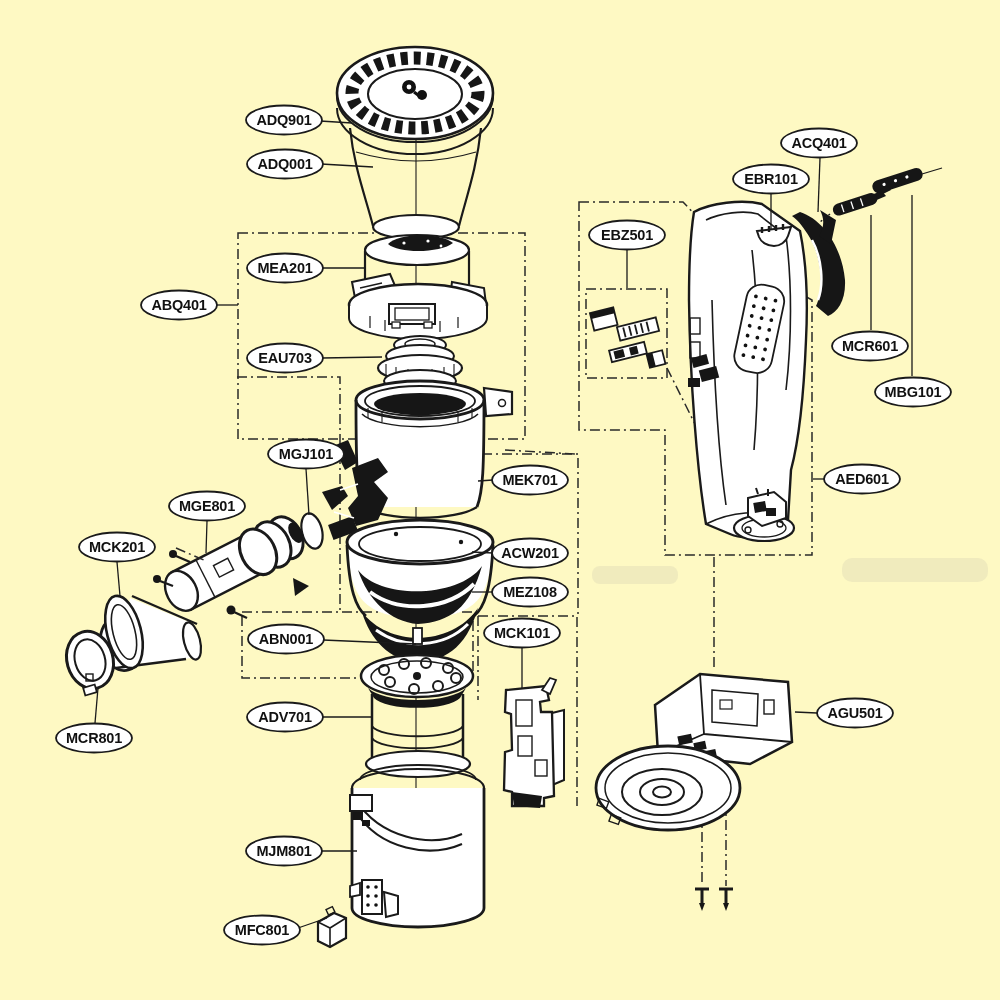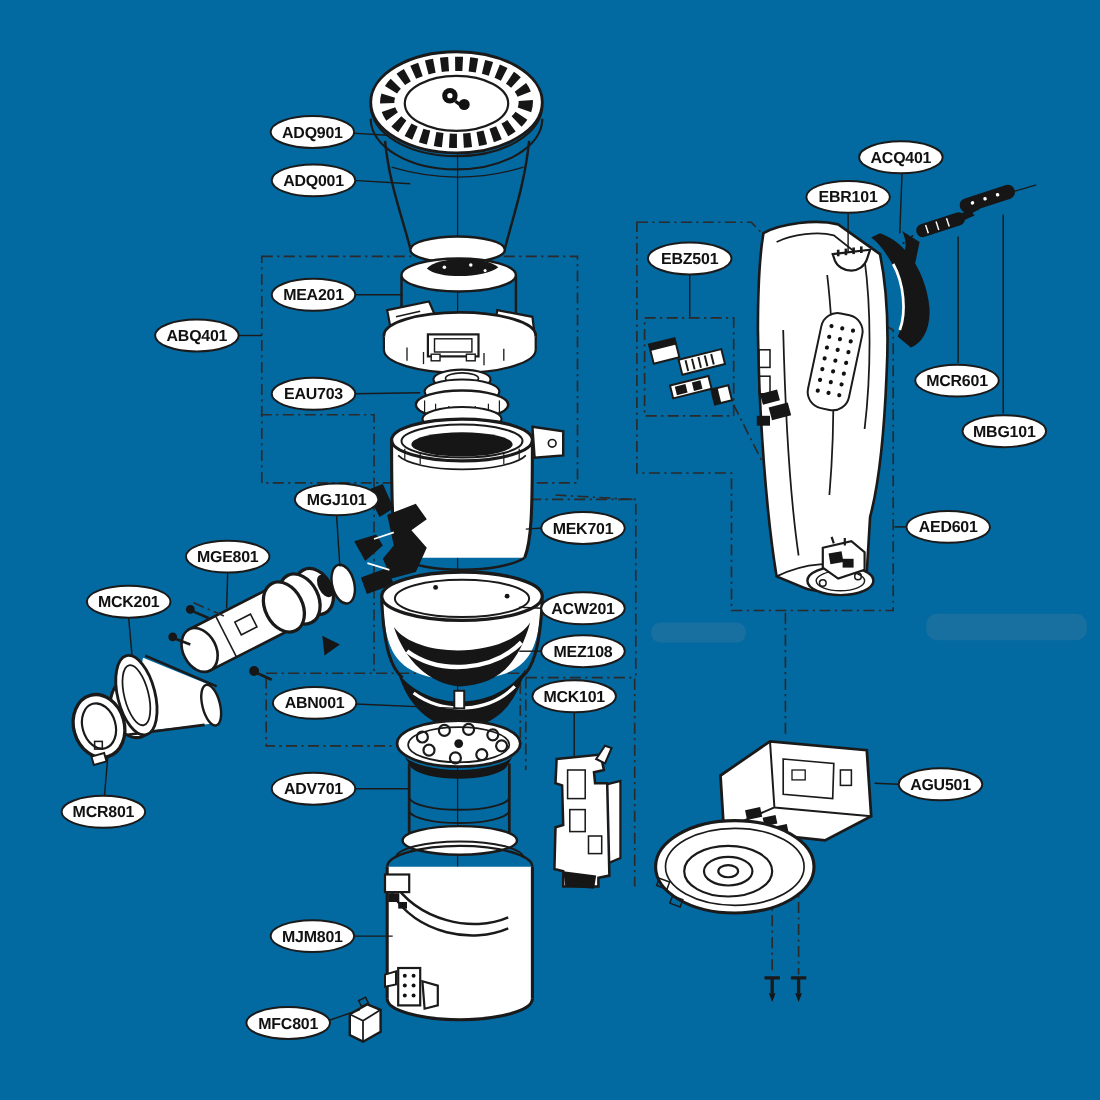--- a/index.html
+++ b/index.html
@@ -1,16 +1,16 @@
 <!DOCTYPE html>
 <html><head>
 <meta charset="utf-8">
 <style>
   html,body{margin:0;padding:0;background:#f7f7f7;}
-  #stage{position:relative;width:1000px;height:1000px;background:#0369a1;overflow:hidden;
+  #stage{position:relative;width:1000px;height:1000px;background:#fef9c3;overflow:hidden;
          font-family:"Liberation Sans",sans-serif;}
   svg{position:absolute;left:0;top:0;}
   .outline{fill:#ffffff;stroke:#1a1a1a;}
   .ln{fill:none;stroke:#1a1a1a;}
   .dark{fill:#161616;stroke:none;}
   .dashdot{fill:none;stroke:#2a2a2a;stroke-width:1.5;stroke-dasharray:10 4 2 4;}
   .leader{fill:none;stroke:#1a1a1a;stroke-width:1.3;}
   .label-ellipse{fill:#ffffff;stroke:#1a1a1a;stroke-width:1.8;}
   .label-text{font-family:"Liberation Sans",sans-serif;font-size:14.5px;font-weight:700;
               fill:#111;letter-spacing:-0.2px;text-anchor:middle;}

